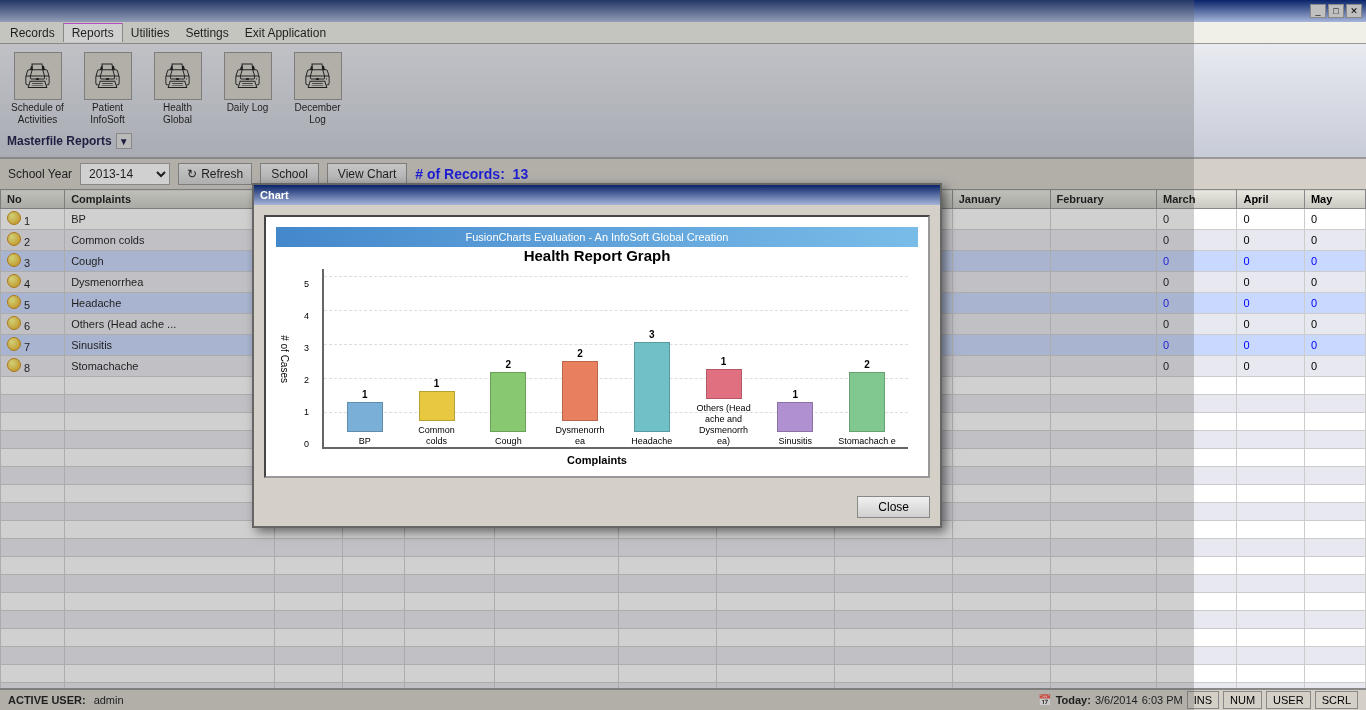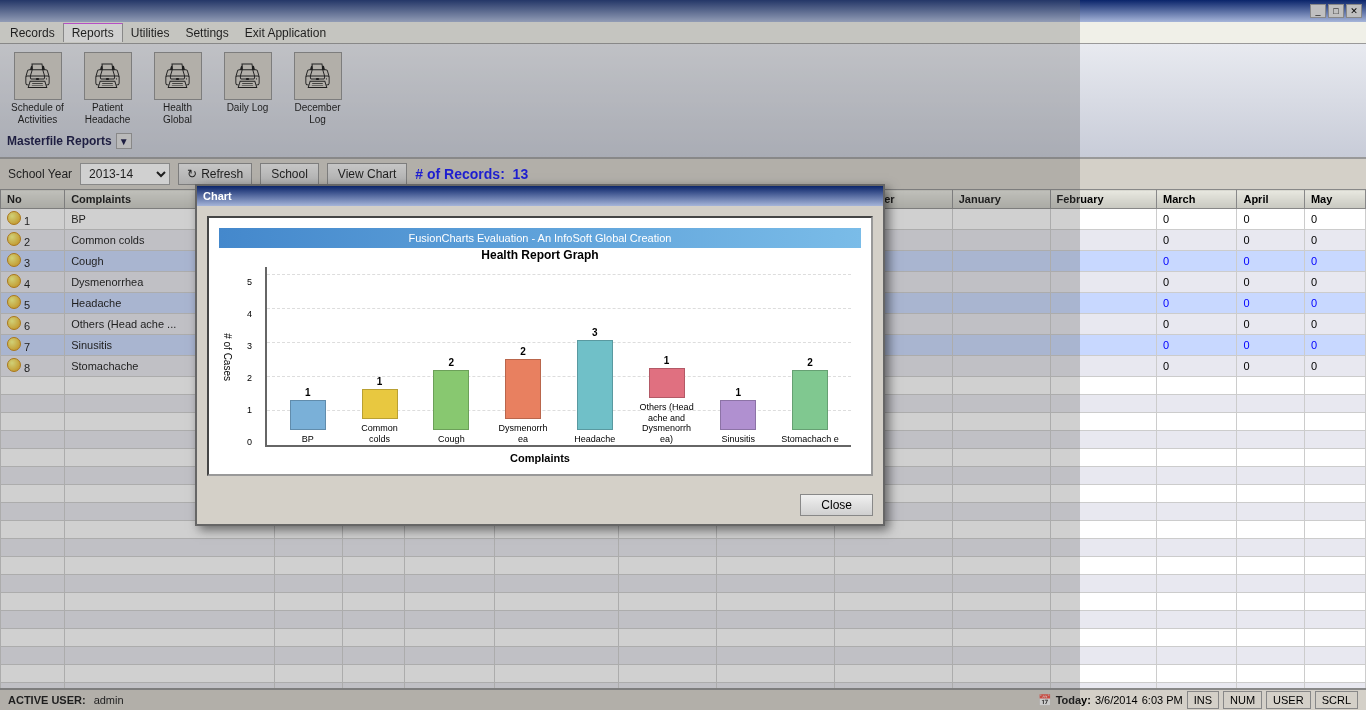--- a/index.html
+++ b/index.html
@@ -216,21 +216,21 @@
       height: 18px;
       background: #d4d0c8;
       border: 1px solid #888;
       font-size: 11px;
       display: flex; align-items: center;
     }
 
     
     .modal-overlay {
       position: fixed;
-      top: 0; left: 0; width: 1080px; height: 710px;
+      top: 0; left: 0; width: 1194px; height: 710px;
       background: rgba(100,100,100,0.3);
       display: flex;
       align-items: center;
       justify-content: center;
       z-index: 100;
     }
     .modal {
       background: #d4d0c8;
       border: 2px solid #666;
       width: 690px;
@@ -257,21 +257,21 @@
     }
     .chart-title-bar {
       background: linear-gradient(to right, #4488cc, #7abce8);
       color: white;
       padding: 4px 8px;
       font-size: 11px;
       text-align: center;
     }
     .chart-graph-title {
       text-align: center;
-      font-size: 12px;
+      font-size: 15px;
       font-weight: bold;
       margin-bottom: 5px;
     }
     .chart-x-label {
       text-align: center;
       font-size: 11px;
       font-weight: bold;
       margin-top: 5px;
     }
     .modal-footer {
@@ -308,21 +308,21 @@
 </div>
 
 <div class="toolbar">
   <div class="toolbar-buttons">
     <div class="toolbar-btn">
       <div class="toolbar-icon">🖨</div>
       <div class="toolbar-label">Schedule of Activities</div>
     </div>
     <div class="toolbar-btn">
       <div class="toolbar-icon">🖨</div>
-      <div class="toolbar-label">Patient Headache</div>
+      <div class="toolbar-label">Patient InfoSoft</div>
     </div>
     <div class="toolbar-btn">
       <div class="toolbar-icon">🖨</div>
       <div class="toolbar-label">Health Global</div>
     </div>
     <div class="toolbar-btn">
       <div class="toolbar-icon">🖨</div>
       <div class="toolbar-label">Daily Log</div>
     </div>
     <div class="toolbar-btn">

